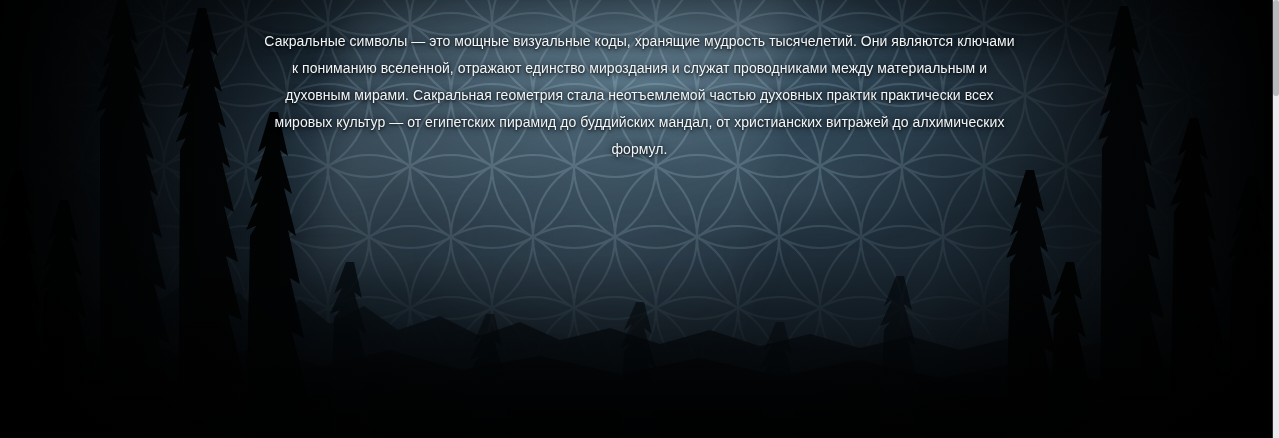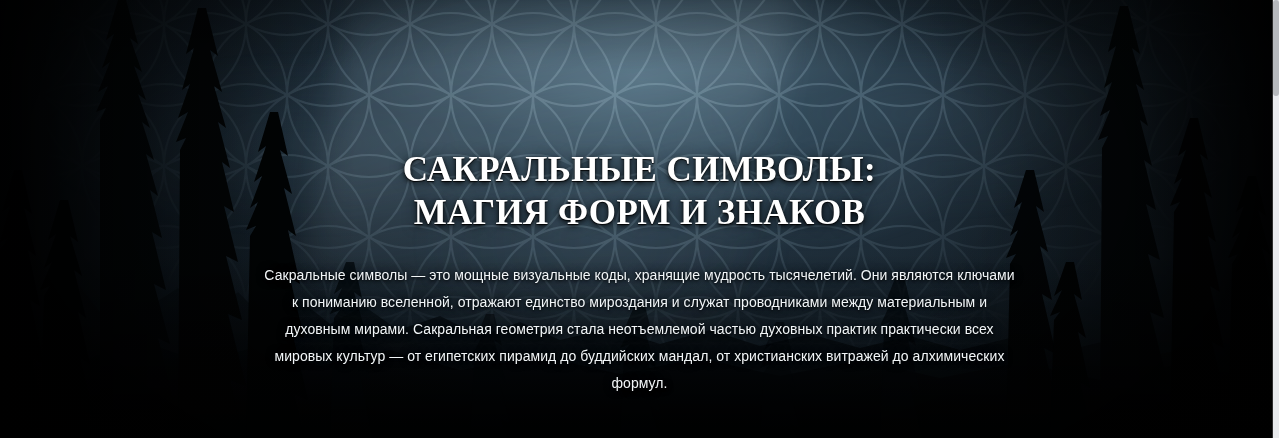--- a/index.html
+++ b/index.html
@@ -312,24 +312,20 @@
         M760,438 L764,372 L770,364 L760,368 L772,344 L764,350 L776,322
         L784,322 L792,354 L784,348 L796,390 L788,384 L800,430 L790,424
         L798,438 Z"></path>
     </svg>
   </div>
 
   <div class="vignette"></div>
 
   <div class="content">
 
-    <h1 class="hero-title">
-      <span class="tline">САКРАЛЬНЫЕ СИМВОЛЫ:</span>
-      <span class="tline">МАГИЯ ФОРМ И ЗНАКОВ</span>
-    </h1>
 
     <p class="hero-desc">Сакральные символы — это мощные визуальные коды, хранящие мудрость тысячелетий. Они являются ключами к пониманию вселенной, отражают единство мироздания и служат проводниками между материальным и духовным мирами. Сакральная геометрия стала неотъемлемой частью духовных практик практически всех мировых культур — от египетских пирамид до буддийских мандал, от христианских витражей до алхимических формул.</p>
 
   </div>
 
   <div class="edge-line"></div>
   <div class="scroll-gutter"></div>
   <div class="scroll-thumb"></div>
 
 </div>

